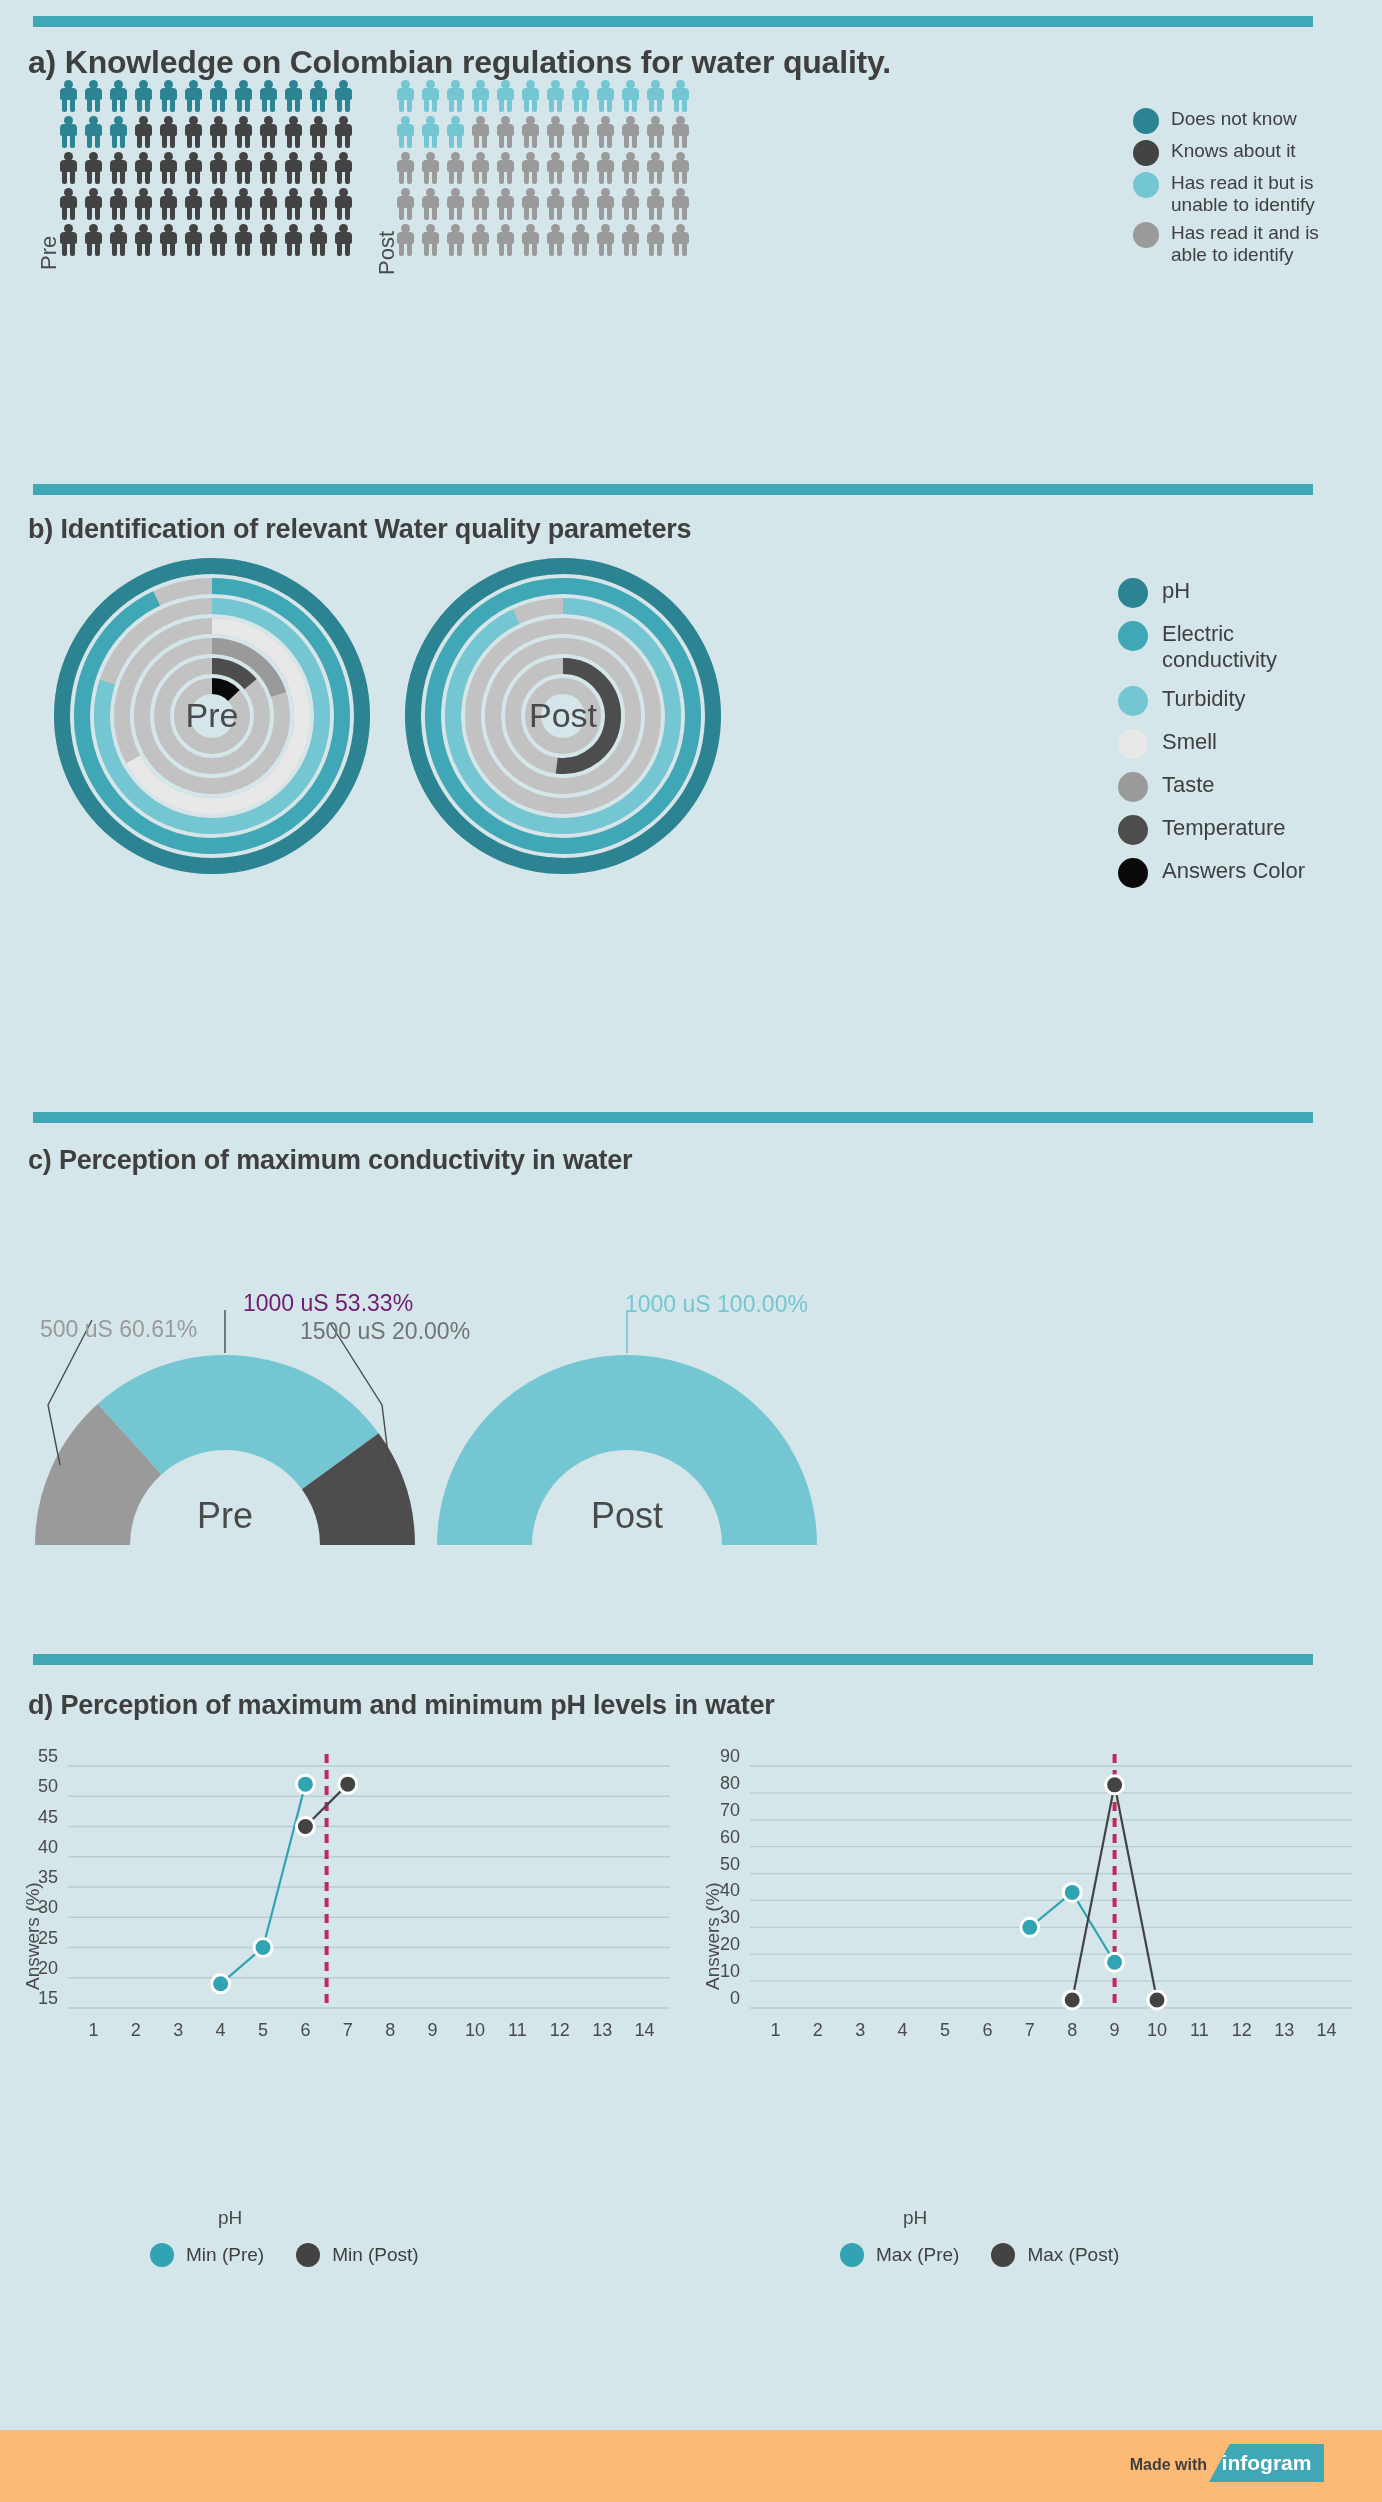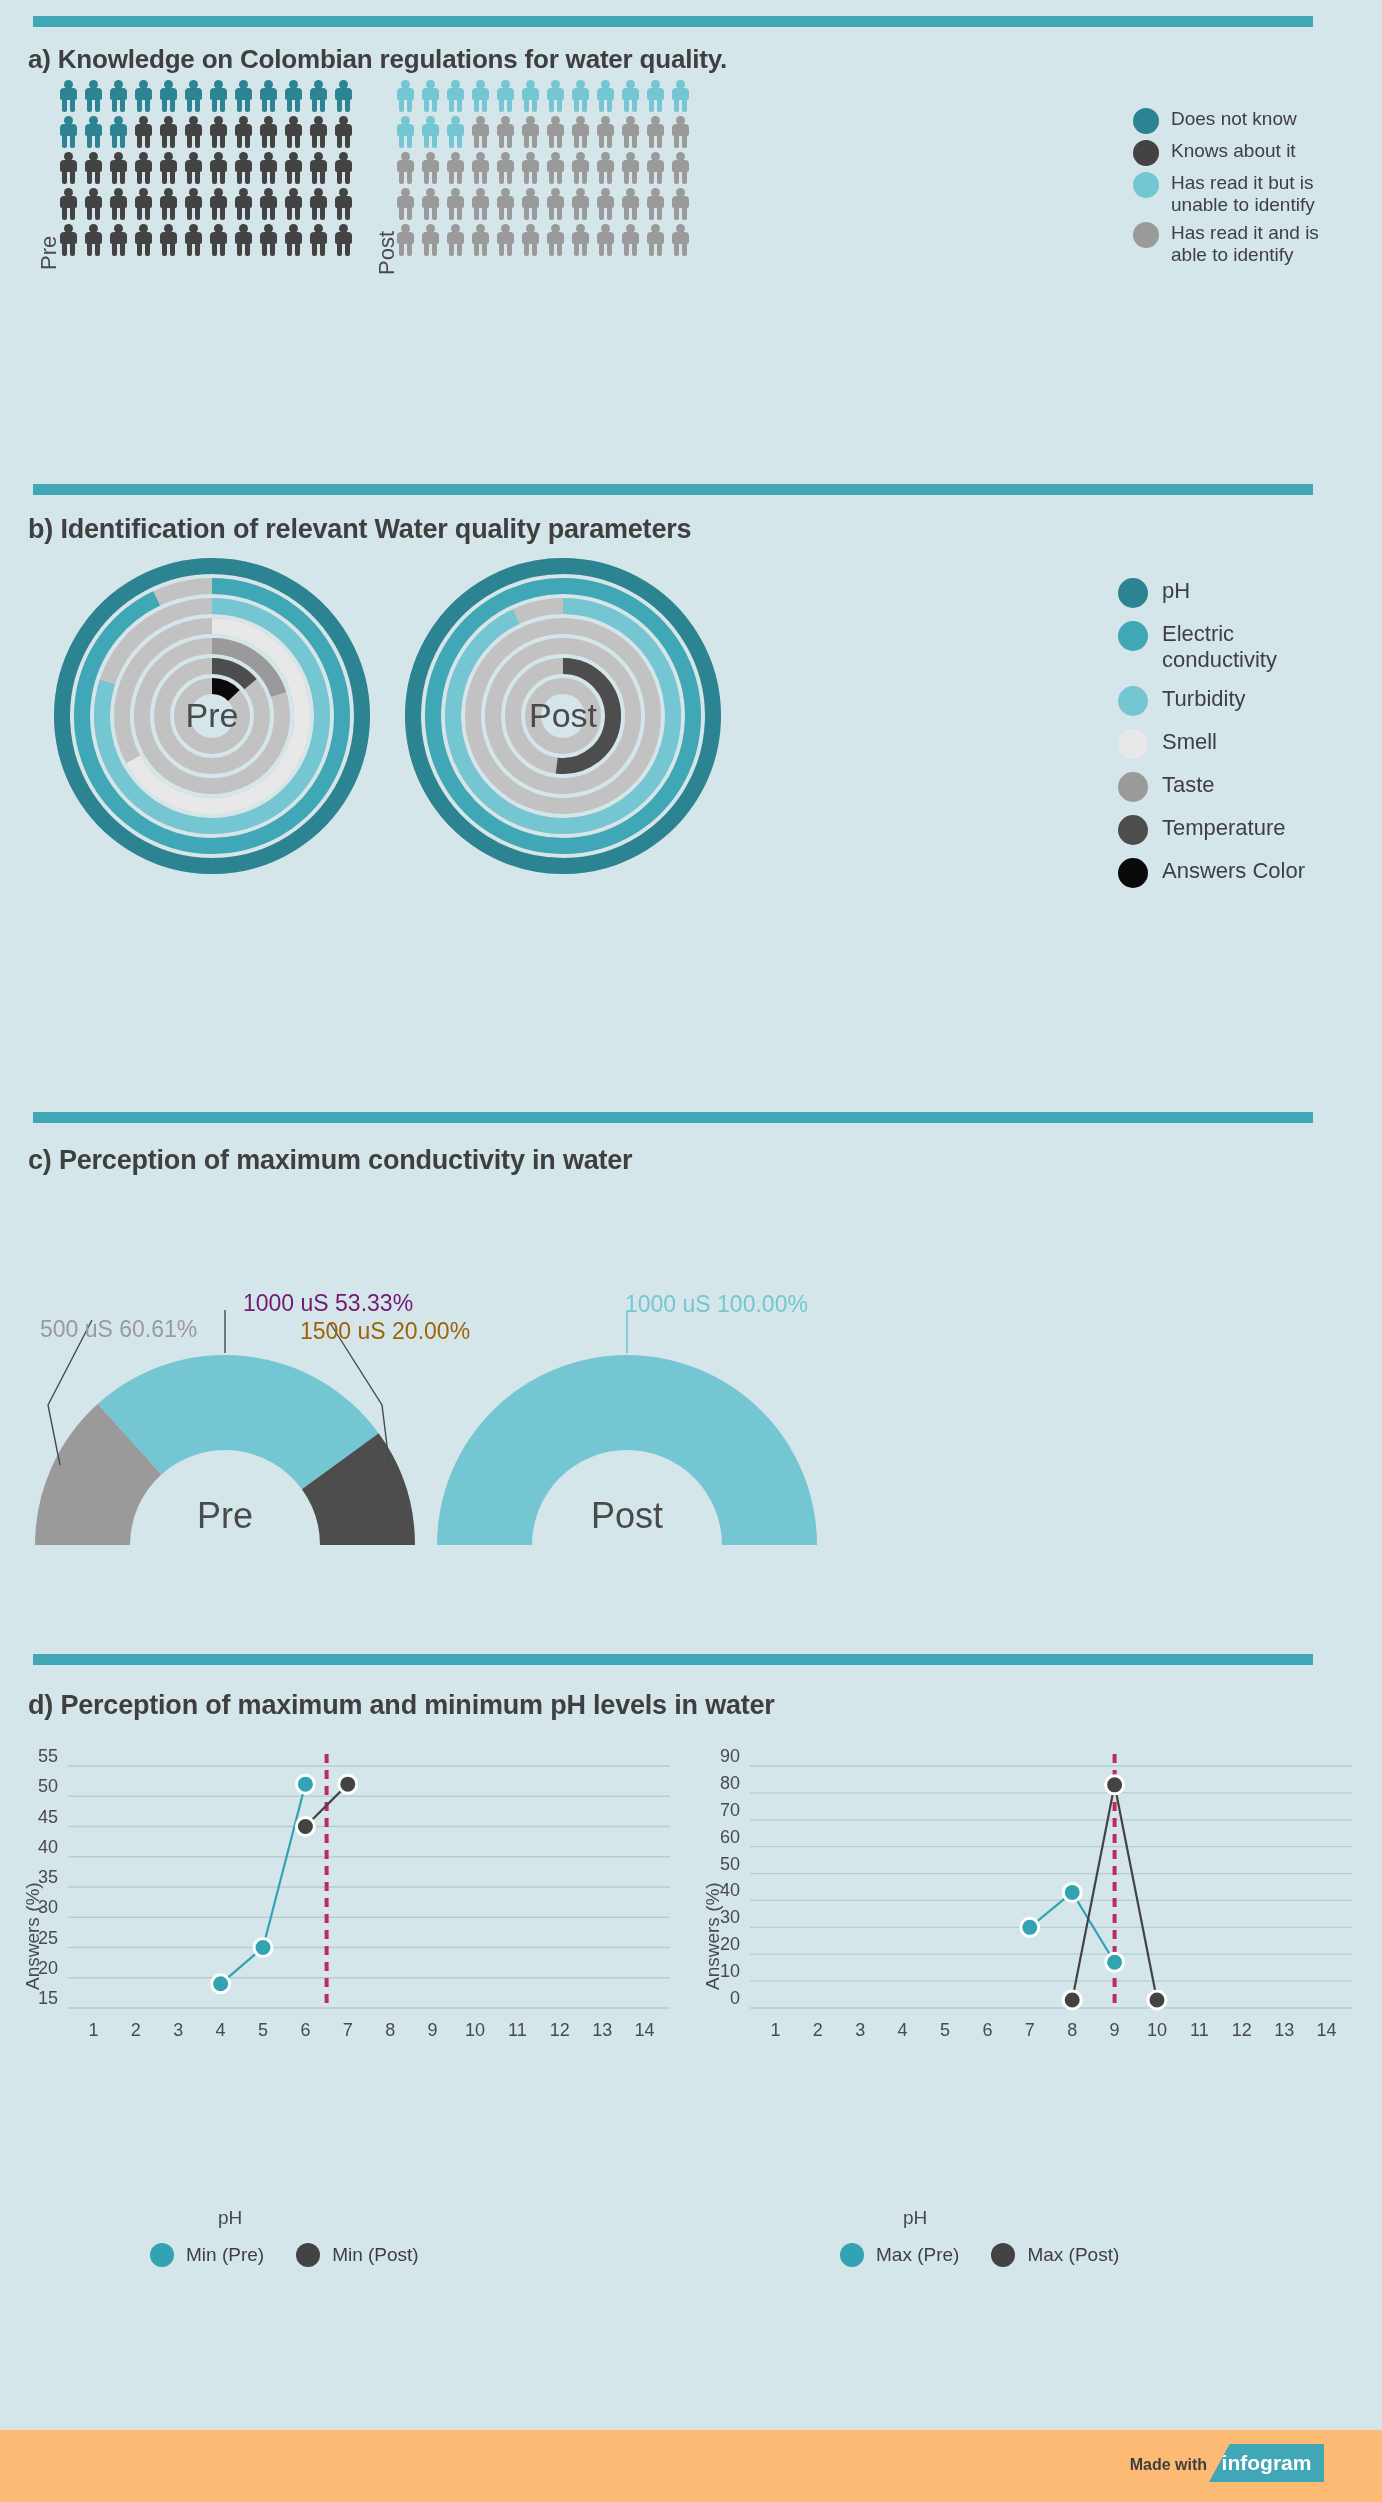--- a/index.html
+++ b/index.html
@@ -69,21 +69,21 @@
     color:#fff;font-size:21px;font-weight:bold;text-align:center;line-height:38px;
     clip-path:polygon(18% 0, 100% 0, 100% 100%, 28% 100%, 22% 135%, 16% 100%, 0 100%);
   }
 </style>
 </head>
 <body>
 
 <div class="page">
 
   <div class="rule" style="top:16px;"></div>
-  <div class="sect-title" style="top:44px;font-size:26px;">a) Knowledge on Colombian regulations for water quality.</div>
+  <div class="sect-title" style="top:44px;font-size:32px;">a) Knowledge on Colombian regulations for water quality.</div>
 
   <div class="side-label" style="left:36px;top:270px;">Pre</div>
   <div id="picto-pre" class="picto-grid" style="left:58px;top:80px;">
       <div class="pfig" style="color: rgb(44, 132, 146);">
         <div class="head"></div>
         <div class="body"></div>
         <div class="lleg"></div>
         <div class="rleg"></div>
       </div>
       <div class="pfig" style="color: rgb(44, 132, 146);">
@@ -905,21 +905,21 @@
         <path d="M 67.87997165827161 98.78917040680565 A 190 190 0 0 1 348.71322893124 128.3208020644301 L 271.85661446562 184.16040103221505 A 95 95 0 0 0 131.43998582913582 169.3945852034028 Z" fill="#74c6d2"></path>
         <path d="M 348.71322893124 128.3208020644301 A 190 190 0 0 1 385 240 L 290 240 A 95 95 0 0 0 271.85661446562 184.16040103221505 Z" fill="#4d4d4d"></path>
         <path d="M 30 160 L 18 100 L 62 15" fill="none" stroke="#4a4a4a" stroke-width="1.4"></path>
         <path d="M 195 5 L 195 48" fill="none" stroke="#4a4a4a" stroke-width="1.4"></path>
         <path d="M 300 18 L 352 100 L 360 165" fill="none" stroke="#4a4a4a" stroke-width="1.4"></path>
       </svg>
     <div class="gauge-center" style="left:0;top:190px;width:390px;">Pre</div>
   </div>
   <div class="glab" style="left:40px;top:1316px;color:#9a9a9a;">500 uS 60.61%</div>
   <div class="glab" style="left:243px;top:1290px;color:#701a75;">1000 uS 53.33%</div>
-  <div class="glab" style="left:300px;top:1318px;color:#a16207;">1500 uS 20.00%</div>
+  <div class="glab" style="left:300px;top:1318px;color:#737373;">1500 uS 20.00%</div>
 
   <div style="position:absolute;left:432px;top:1305px;">
     <svg id="gauge-1" width="390" height="250" viewBox="0 0 390 250">
         <path d="M 5 239.99999999999997 A 190 190 0 0 1 385 240 L 290 240 A 95 95 0 0 0 100 240 Z" fill="#74c6d2"></path>
         <path d="M 195 6 L 195 48" fill="none" stroke="#74c6d2" stroke-width="1.6"></path>
       </svg>
     <div class="gauge-center" style="left:0;top:190px;width:390px;">Post</div>
   </div>
   <div class="glab" style="left:625px;top:1291px;color:#74c6d2;">1000 uS 100.00%</div>
 

